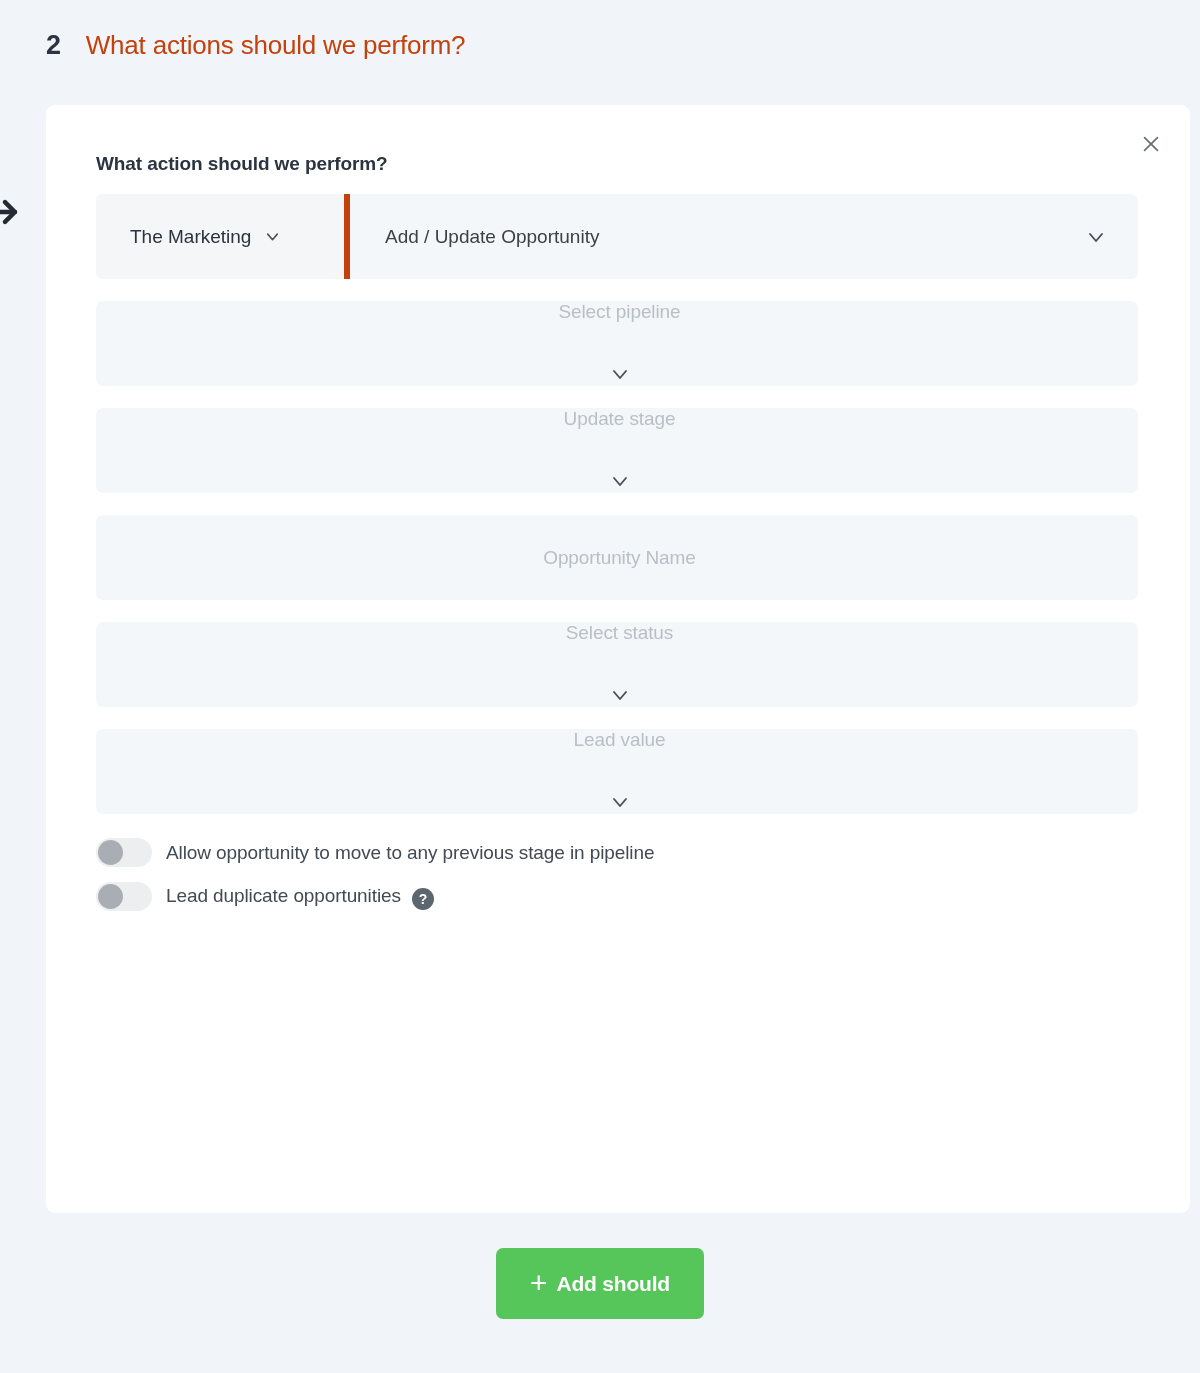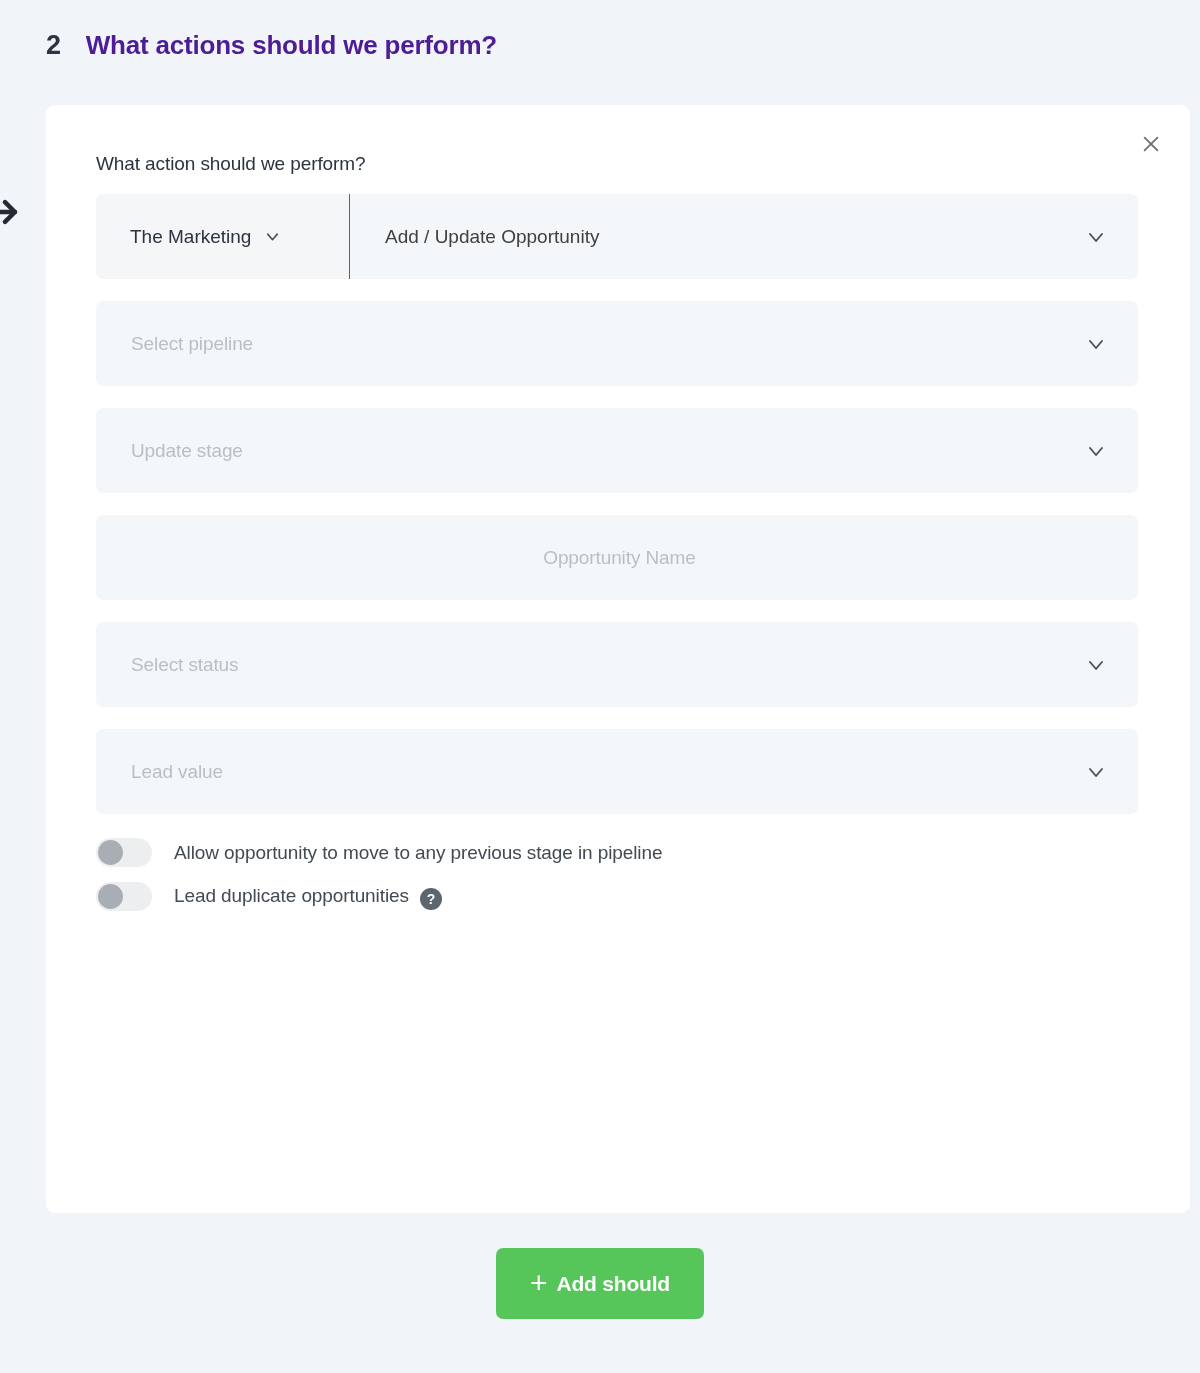--- a/index.html
+++ b/index.html
@@ -31,22 +31,22 @@
     gap: 25px;
   }
   .step-number {
     font-size: 27px;
     font-weight: bold;
     color: #2b3440;
     letter-spacing: -0.3px;
   }
   .step-title {
     font-size: 26px;
-    font-weight: bold;
-    color: #4c1d95;
+    font-weight: normal;
+    color: #c2410c;
     letter-spacing: -0.2px;
   }
 
   
   .edge-arrow {
     position: absolute;
     left: -12px;
     top: 195px;
     width: 34px;
     height: 34px;
@@ -83,39 +83,40 @@
 
   .card-inner {
     padding: 48px 50px 0 50px;
   }
 
   .field-label {
     font-size: 19px;
     color: #2b3440;
     margin-bottom: 19px;
     letter-spacing: -0.1px;
+    font-weight: bold;
   }
 
   
   .combo-row {
     display: flex;
     width: 1042px;
     height: 85px;
     background: #f4f7fa;
     border-radius: 7px;
     overflow: hidden;
     margin-bottom: 22px;
   }
   .combo-left {
     display: flex;
     align-items: center;
     gap: 12px;
     padding: 0 24px 0 34px;
     background: #f5f6f7;
-    border-right: 1px solid #c2410c;
+    border-right: 6px solid #c2410c;
     cursor: pointer;
     min-width: 254px;
   }
   .combo-left-text {
     font-size: 19px;
     color: #2b3440;
     white-space: nowrap;
   }
   .combo-right {
     flex: 1;
@@ -135,20 +136,21 @@
     position: relative;
     width: 1042px;
     height: 85px;
     background: #f4f7fa;
     border-radius: 7px;
     display: flex;
     align-items: center;
     justify-content: space-between;
     padding: 0 30px 0 35px;
     margin-bottom: 22px;
+    flex-direction: column;
   }
   .field.selectish { cursor: pointer; }
   .field.textish { cursor: text; justify-content: center; }
   .field-placeholder {
     font-size: 19px;
     color: #b9bfc6;
     letter-spacing: -0.1px;
     user-select: none;
   }
 
@@ -158,21 +160,21 @@
     flex: 0 0 auto;
   }
 
   
   .toggles {
     margin-top: 24px;
   }
   .toggle-row {
     display: flex;
     align-items: center;
-    gap: 22px;
+    gap: 14px;
     margin-bottom: 15px;
   }
   .switch {
     position: relative;
     width: 56px;
     height: 29px;
     border-radius: 15px;
     background: #eceef0;
     flex: 0 0 auto;
     cursor: pointer;

